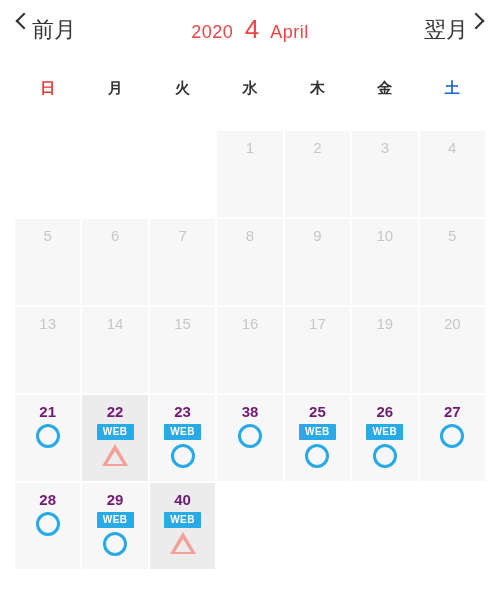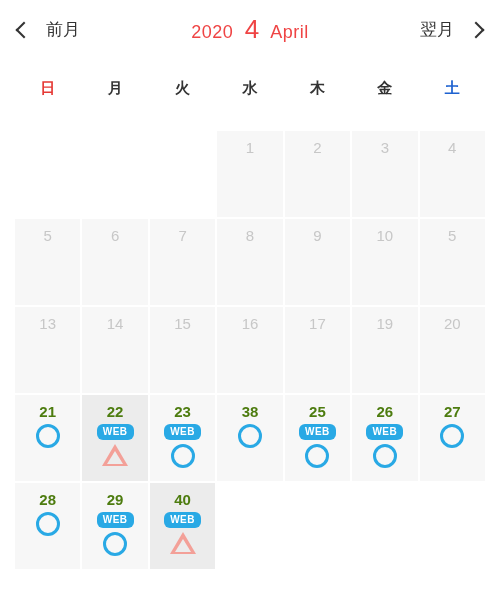--- a/index.html
+++ b/index.html
@@ -12,23 +12,23 @@
     overflow: hidden;
   }
   .nav {
     display: flex;
     align-items: center;
     justify-content: space-between;
     padding: 14px 18px 10px 18px;
   }
   .nav-side {
     display: flex;
-    align-items: center;
-    gap: 16px;
-    font-size: 17px;
+    align-items: flex-start;
+    gap: 2px;
+    font-size: 22px;
     color: #333;
     cursor: pointer;
   }
   .nav-center {
     font-size: 18px;
     color: #ef4444;
     letter-spacing: .5px;
   }
   .nav-center .month-num {
     font-size: 26px;
@@ -71,40 +71,40 @@
     border: 1px solid #fff;
     display: flex;
     flex-direction: column;
     align-items: center;
     padding-top: 8px;
   }
   .cell.blank { background: #fff; border-color:#fff; }
   .cell .num {
     font-size: 15px;
     font-weight: 600;
-    color: #4d7c0f;
+    color: #701a75;
   }
   .cell.disabled .num { color: #c7c7c7; font-weight: 500; }
   .cell.today { background: #ececec; text-align: right; }
 
   .marks {
     margin-top: 4px;
     display: flex;
     flex-direction: column;
     align-items: center;
     gap: 4px;
   }
   .web-badge {
     background: #29a9e5;
     color: #fff;
     font-size: 10px;
     font-weight: 700;
     letter-spacing: .5px;
     padding: 2px 6px;
-    border-radius: 6px;
+    border-radius: 1px;
     line-height: 1.2;
   }
   .circle-mark {
     width: 24px; height: 24px;
     border: 3px solid #29a9e5;
     border-radius: 50%;
   }
   .triangle-mark {
     width: 0; height: 0;
     border-left: 13px solid transparent;

